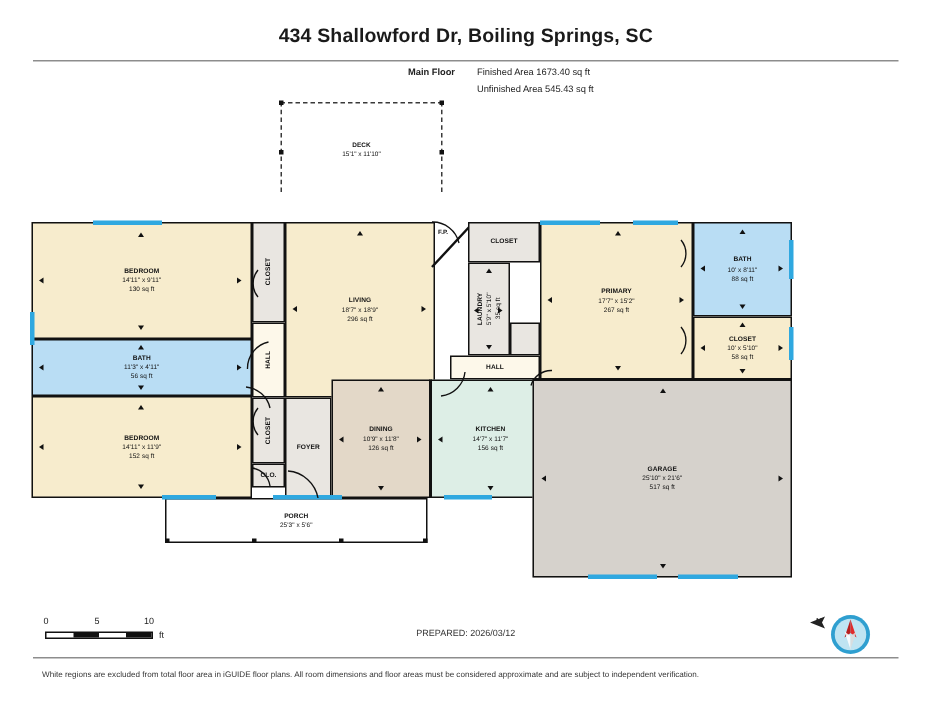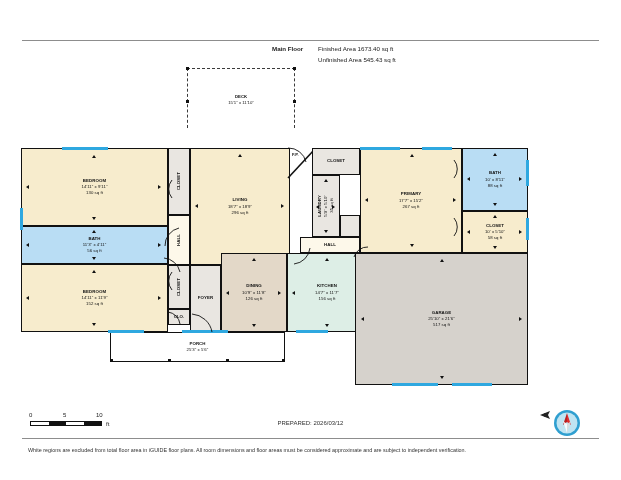--- a/index.html
+++ b/index.html
@@ -150,20 +150,21 @@
     text-align: center; white-space: nowrap;
   }
 
   svg.door { position: absolute; overflow: visible; }
 </style>
 </head>
 <body>
 
 <div id="page">
 
+  <div class="title">434 Shallowford Dr, Boiling Springs, SC</div>
   <div class="hrule top"></div>
 
   <div class="meta">
     <div>
       <span class="lbl">Main Floor</span><span class="val">Finished Area 1673.40 sq ft</span>
     </div>
     <div>
       <span class="lbl"></span><span class="val">Unfinished Area 545.43 sq ft</span>
     </div>
   </div>

